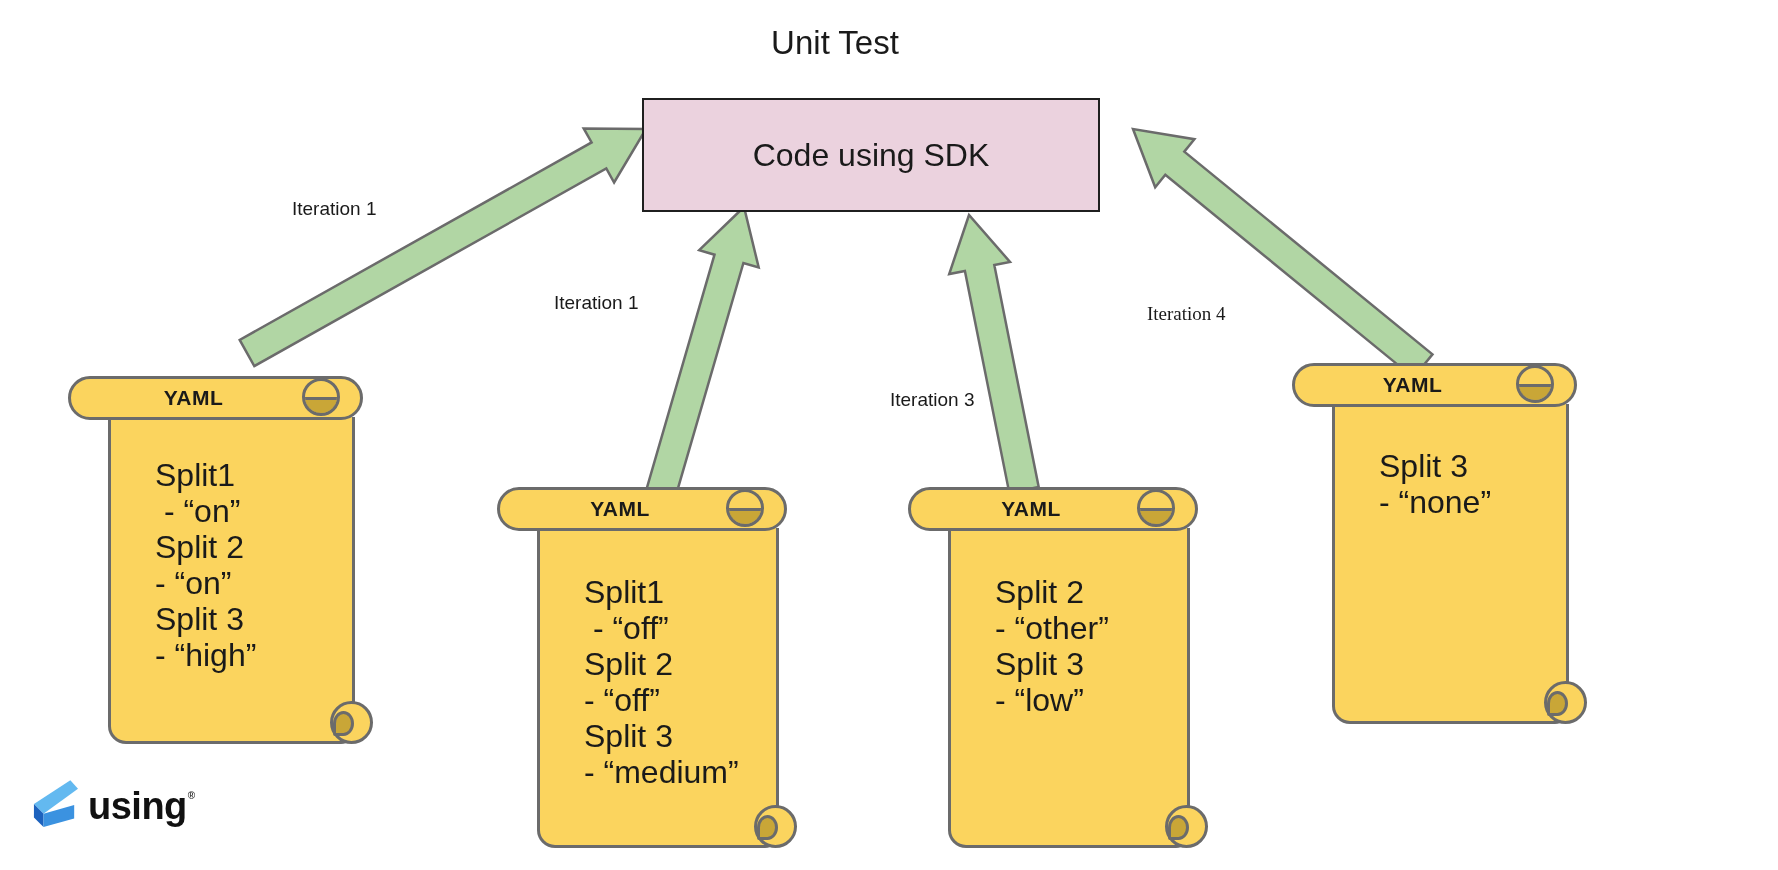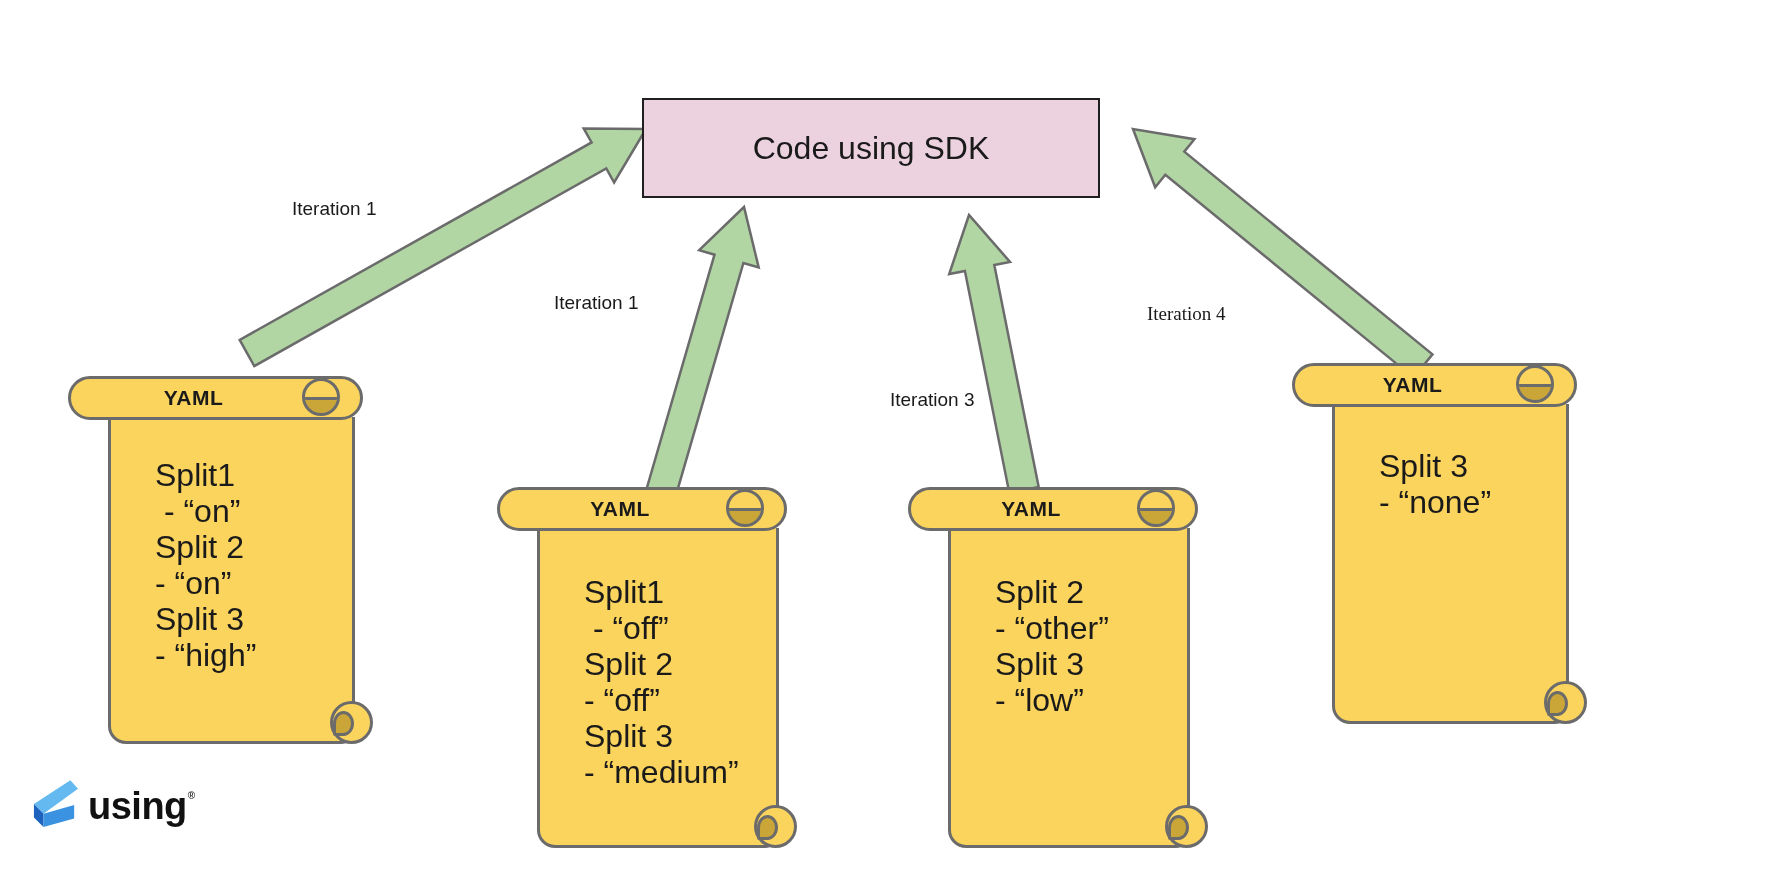--- a/index.html
+++ b/index.html
@@ -11,21 +11,21 @@
     position:relative; width:1778px; height:870px; overflow:hidden;
     font-family:"Liberation Sans", sans-serif; color:var(--ink); background:#ffffff;
   }
   #arrow-layer{position:absolute; left:0; top:0; z-index:1;}
 
   .title{
     position:absolute; left:625px; top:24px; width:420px; text-align:center;
     font-size:33px; z-index:3;
   }
   .sdk-box{
-    position:absolute; left:642px; top:98px; width:458px; height:100px;
+    position:absolute; left:642px; top:98px; width:458px; height:114px;
     box-sizing:border-box; background:var(--pink); border:2px solid #1f1f1f;
     display:flex; align-items:center; justify-content:center; z-index:2;
   }
   .sdk-box span{font-size:32px;}
 
   .iter-label{position:absolute; font-size:19px; z-index:3; white-space:nowrap;}
 
   
   .scroll{position:absolute; z-index:2;}
   .scroll-bar{
@@ -72,20 +72,21 @@
 
 <div id="canvas">
 
   <svg id="arrow-layer" width="1778" height="870" viewBox="0 0 1778 870">
       <polygon points="254.3,366.1 606.3,168.5 614.1,182.5 646,129 583.7,128.4 591.6,142.4 239.7,339.9" fill="#b1d6a4" stroke="#6b6b6b" stroke-width="2.5"></polygon>
       <polygon points="675.4,497.2 743.4,263 758.7,267.5 744,207 699.2,250.2 714.5,254.7 646.6,488.8" fill="#b1d6a4" stroke="#6b6b6b" stroke-width="2.5"></polygon>
       <polygon points="1038.7,487.1 994.3,265 1010,261.9 969,215 949.2,274 964.9,270.9 1009.3,492.9" fill="#b1d6a4" stroke="#6b6b6b" stroke-width="2.5"></polygon>
       <polygon points="1432.5,354.4 1184.3,151.6 1194.4,139.2 1133,129 1155.2,187.2 1165.3,174.8 1413.5,377.6" fill="#b1d6a4" stroke="#6b6b6b" stroke-width="2.5"></polygon>
     </svg>
 
+  <div class="title">Unit Test</div>
 
   <div class="sdk-box">
     <span>Code using SDK</span>
   </div>
 
   <div class="iter-label" style="left:292px; top:198px;">Iteration 1</div>
   <div class="iter-label" style="left:554px; top:292px;">Iteration 1</div>
   <div class="iter-label" style="left:890px; top:370px;margin-top:19px;">Iteration 3</div>
   <div class="iter-label" style="left:1147px; top:303px;font-family:Liberation Serif, serif;">Iteration 4</div>
 

